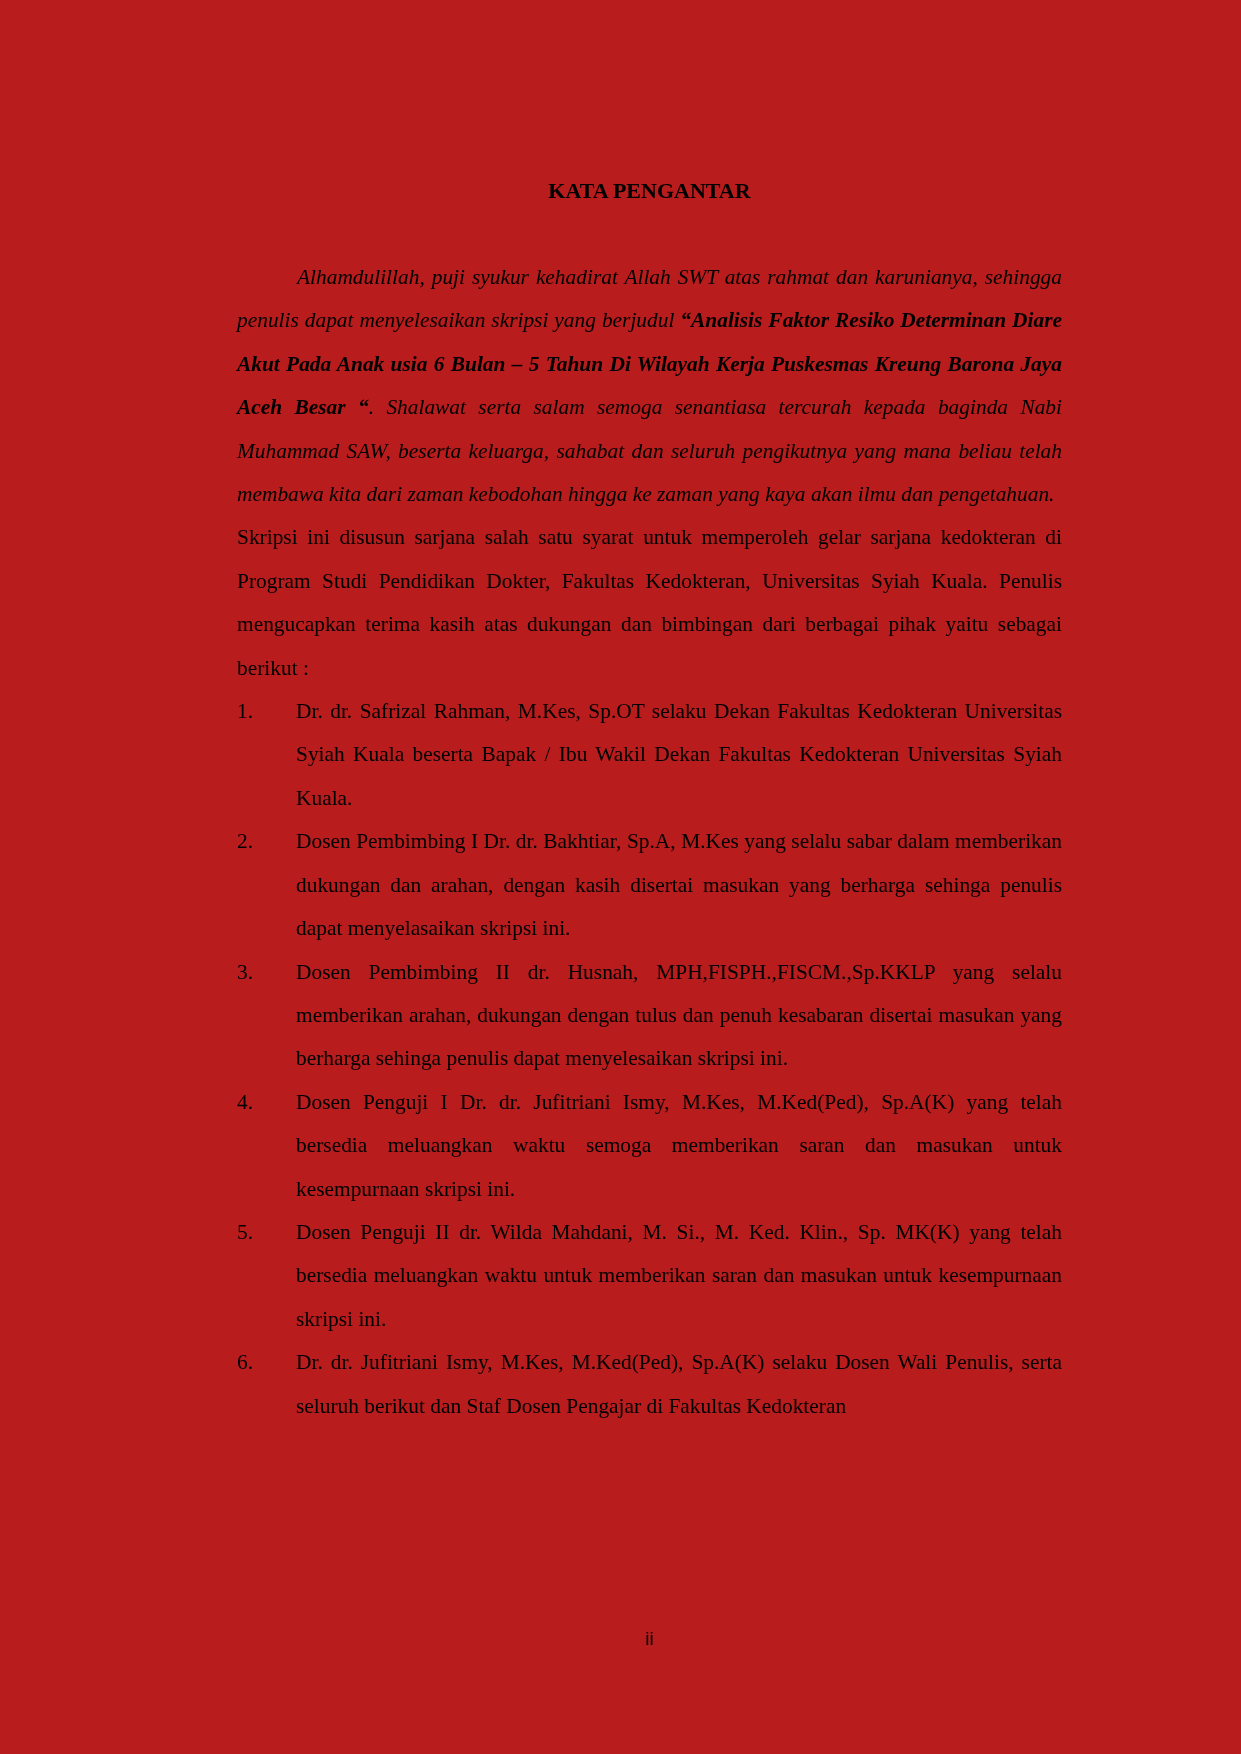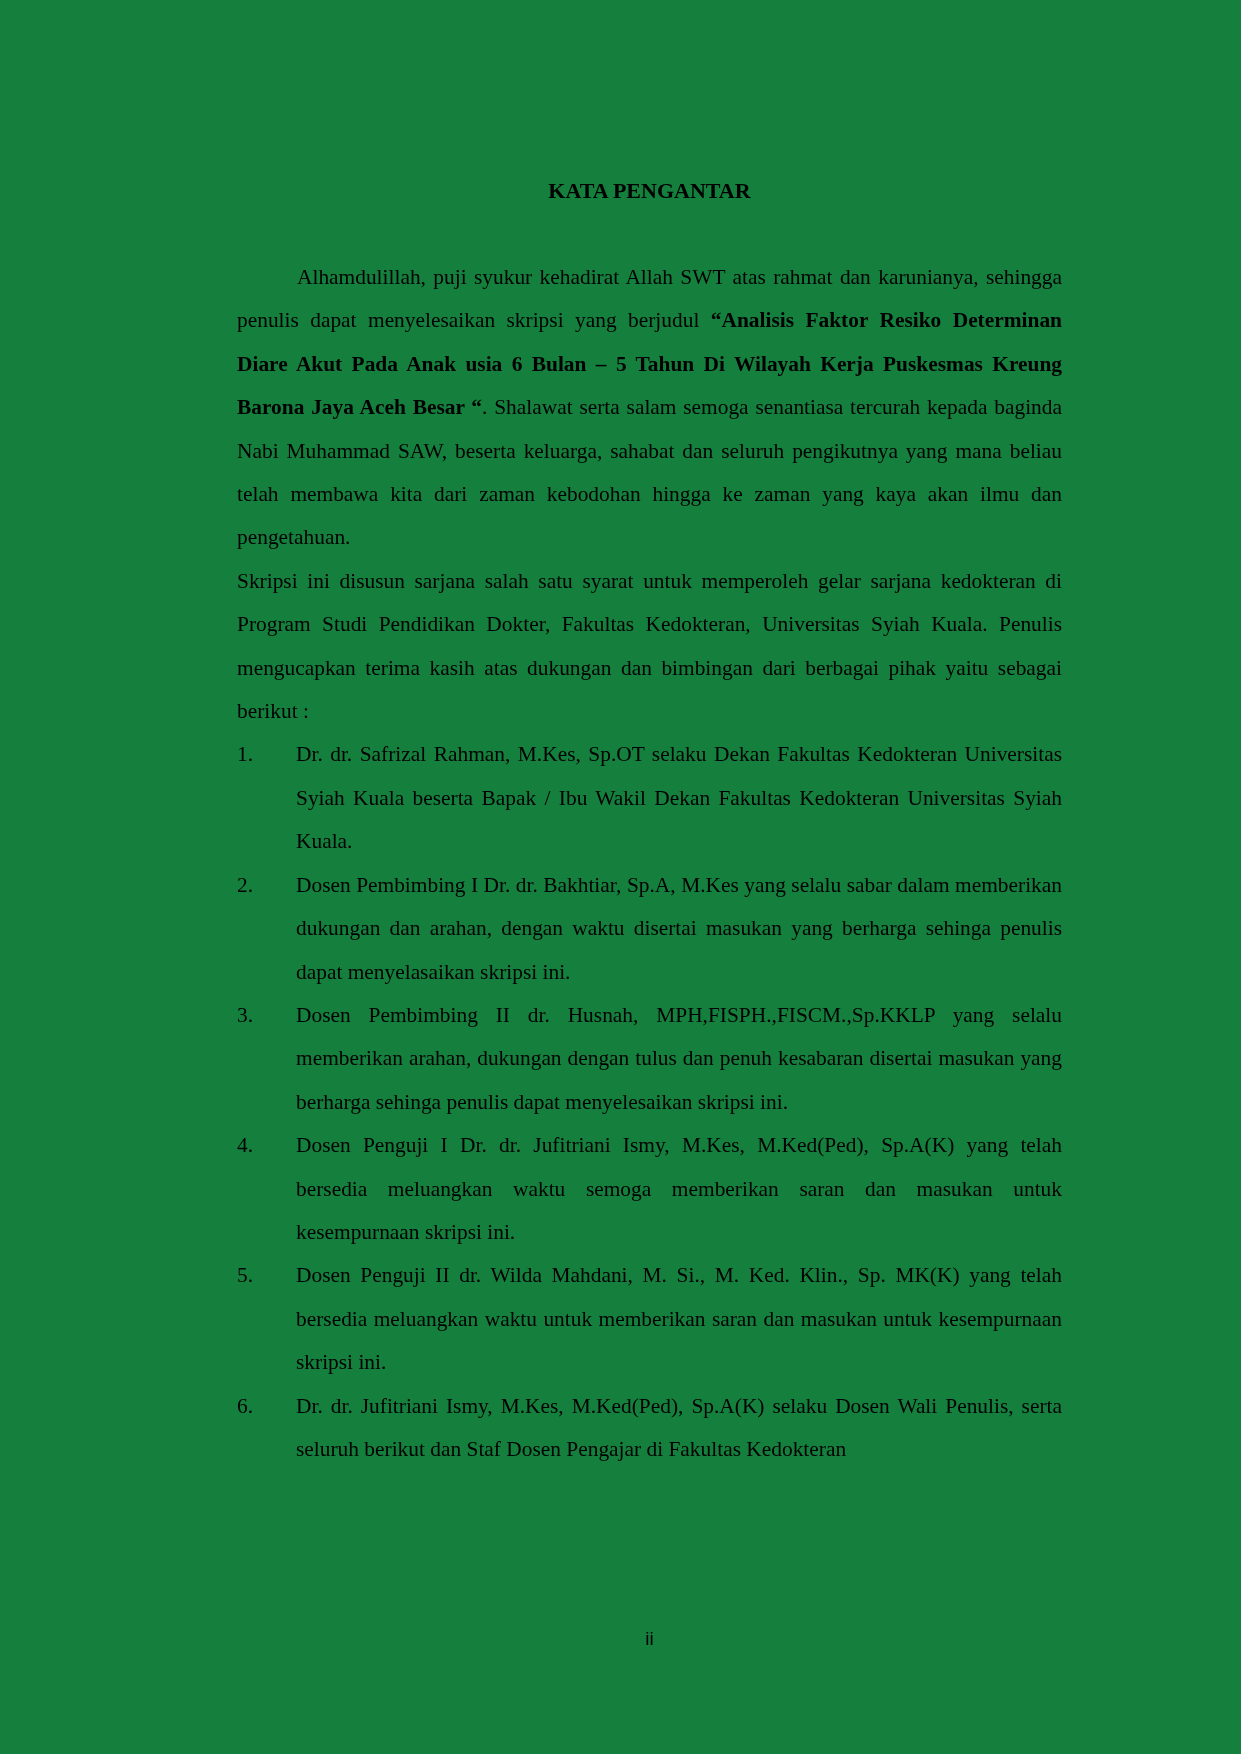--- a/index.html
+++ b/index.html
@@ -1,32 +1,32 @@
 <!DOCTYPE html>
 <html><head>
 <meta charset="utf-8">
 <style>
   html, body { margin: 0; padding: 0; background: #ffffff; }
   body { width: 1241px; height: 1754px; position: relative; overflow: hidden; }
   .page {
     position: absolute; left: 0; top: 0; width: 1241px; height: 1754px;
-    background: #15803d; color: #000000;
+    background: #b91c1c; color: #000000;
     font-family: "Liberation Serif", "DejaVu Serif", serif;
   }
   .title {
     position: absolute; left: 0; width: 1299px; top: 177px;
     text-align: center; font-weight: bold; font-size: 22px; line-height: 28px;
     margin: 0;
   }
   .body {
     position: absolute; left: 237px; width: 825px; top: 256px;
     font-size: 21.4px; line-height: 43.4px;
   }
   .para { margin: 0; text-align: justify; text-align-last: left; }
-  .indent { text-indent: 60px; }
+  .indent { text-indent: 60px; font-style: italic; }
   .para b { font-weight: bold; }
   .list { list-style: none; margin: 0; padding: 0; }
   .li { display: flex; align-items: flex-start; }
   .li .num { width: 59px; flex: 0 0 59px; }
   .li .txt { flex: 1 1 auto; text-align: justify; text-align-last: left; }
   .pagenum {
     position: absolute; left: 0; width: 1299px; top: 1627px;
     text-align: center; font-family: "Liberation Sans", "DejaVu Sans", sans-serif;
     font-size: 19px; line-height: 24px;
   }
@@ -42,21 +42,21 @@
 
     <p class="para">Skripsi ini disusun sarjana salah satu syarat untuk memperoleh gelar sarjana kedokteran di Program Studi Pendidikan Dokter, Fakultas Kedokteran, Universitas Syiah Kuala. Penulis mengucapkan terima kasih atas dukungan dan bimbingan dari berbagai pihak yaitu sebagai berikut :</p>
 
     <ol class="list">
       <li class="li">
         <span class="num">1.</span>
         <span class="txt">Dr. dr. Safrizal Rahman, M.Kes, Sp.OT selaku Dekan Fakultas Kedokteran Universitas Syiah Kuala beserta Bapak / Ibu Wakil Dekan Fakultas Kedokteran Universitas Syiah Kuala.</span>
       </li>
       <li class="li">
         <span class="num">2.</span>
-        <span class="txt">Dosen Pembimbing I Dr. dr. Bakhtiar, Sp.A, M.Kes yang selalu sabar dalam memberikan dukungan dan arahan, dengan waktu disertai masukan yang berharga sehinga penulis dapat menyelasaikan skripsi ini.</span>
+        <span class="txt">Dosen Pembimbing I Dr. dr. Bakhtiar, Sp.A, M.Kes yang selalu sabar dalam memberikan dukungan dan arahan, dengan kasih disertai masukan yang berharga sehinga penulis dapat menyelasaikan skripsi ini.</span>
       </li>
       <li class="li">
         <span class="num">3.</span>
         <span class="txt">Dosen Pembimbing II dr. Husnah, MPH,FISPH.,FISCM.,Sp.KKLP yang selalu memberikan arahan, dukungan dengan tulus dan penuh kesabaran disertai masukan yang berharga sehinga penulis dapat menyelesaikan skripsi ini.</span>
       </li>
       <li class="li">
         <span class="num">4.</span>
         <span class="txt">Dosen Penguji I Dr. dr. Jufitriani Ismy, M.Kes, M.Ked(Ped), Sp.A(K) yang telah bersedia meluangkan waktu semoga memberikan saran dan masukan untuk kesempurnaan skripsi ini.</span>
       </li>
       <li class="li">

